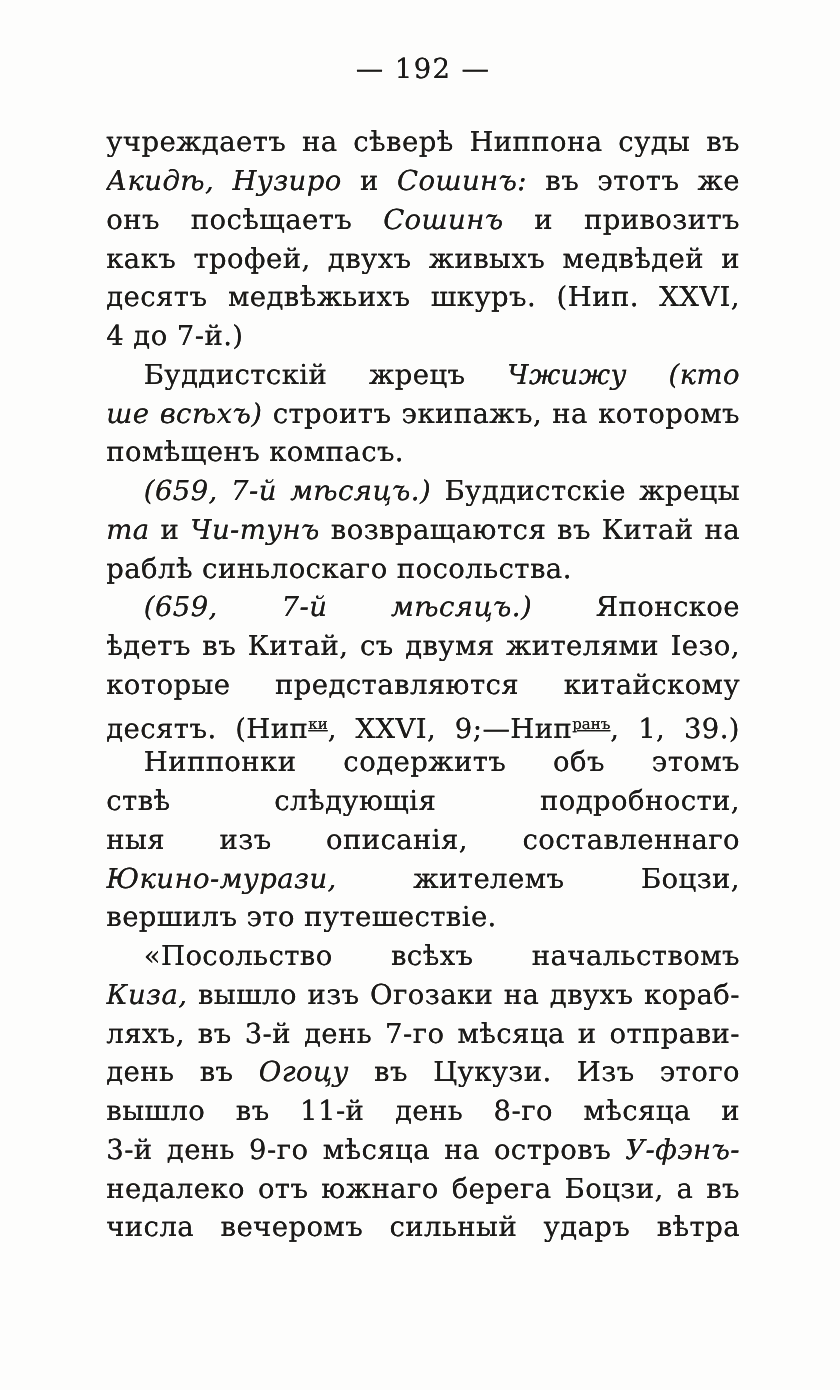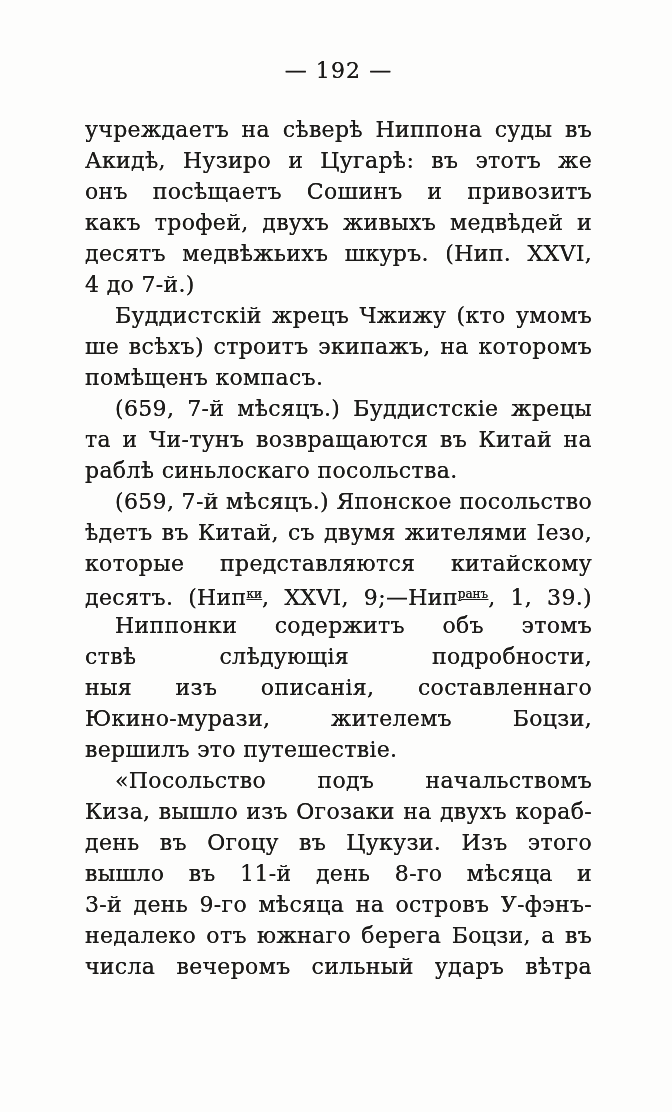--- a/index.html
+++ b/index.html
@@ -12,21 +12,21 @@
     width: 672px;
     height: 1112px;
     margin: 0 auto;
     background: #fdfdfc;
     color: #1c1b19;
     font-family: "DejaVu Serif", "Liberation Serif", serif;
     font-size: 22px;
     line-height: 31px;
     letter-spacing: 0.015em;
     box-sizing: border-box;
-    padding: 55px 80px 0 85px;
+    padding: 40px 80px 0 85px;
     text-shadow: 0 0 0.4px currentColor;
   }
   .page-header {
     text-align: center;
     margin-bottom: 28px;
     font-size: 22px;
     letter-spacing: 0.05em;
   }
   .text-block { }
   .line {
@@ -40,57 +40,58 @@
   .line.justify::after {
     content: "";
     display: inline-block;
     width: 100%;
     height: 0;
   }
   .line.indent {
     padding-left: 30px;
   }
   .seg-roman { font-style: normal; }
-  .seg-italic { }
+  .seg-italic { font-style: italic; }
   .seg-sup {
     font-style: normal;
     font-size: 12px;
     vertical-align: 7px;
     letter-spacing: 0;
     text-decoration: underline;
   }
 </style>
 </head>
 <body>
 
 <div class="page">
   <div class="page-header">— 192 —</div>
   <div class="text-block">
       <div class="line justify"><span class="seg-roman">учреждаетъ на сѣверѣ Ниппона суды въ</span></div>
-      <div class="line justify"><span class="seg-italic">Акидѣ, Нузиро</span><span class="seg-roman"> и </span><span class="seg-italic">Цугарѣ:</span><span class="seg-roman"> въ этотъ же годъ</span></div>
+      <div class="line justify"><span class="seg-italic">Акидѣ, Нузиро</span><span class="seg-roman"> и </span><span class="seg-italic">Сошинъ:</span><span class="seg-roman"> въ этотъ же годъ</span></div>
       <div class="line justify"><span class="seg-roman">онъ посѣщаетъ </span><span class="seg-italic">Сошинъ</span><span class="seg-roman"> и привозитъ оттуда,</span></div>
       <div class="line justify"><span class="seg-roman">какъ трофей, двухъ живыхъ медвѣдей и семь-</span></div>
       <div class="line justify"><span class="seg-roman">десятъ медвѣжьихъ шкуръ. (Нип. XXVI, отъ</span></div>
       <div class="line"><span class="seg-roman">4 до 7-й.)</span></div>
       <div class="line justify indent"><span class="seg-roman">Буддистскій жрецъ </span><span class="seg-italic">Чжижу (кто умомъ вы-</span></div>
       <div class="line justify"><span class="seg-italic">ше всѣхъ)</span><span class="seg-roman"> строитъ экипажъ, на которомъ</span></div>
       <div class="line"><span class="seg-roman">помѣщенъ компасъ.</span></div>
       <div class="line justify indent"><span class="seg-italic">(659, 7-й мѣсяцъ.)</span><span class="seg-roman"> Буддистскіе жрецы </span></div>
       <div class="line justify"><span class="seg-italic">та</span><span class="seg-roman"> и </span><span class="seg-italic">Чи-тунъ</span><span class="seg-roman"> возвращаются въ Китай на ко-</span></div>
       <div class="line"><span class="seg-roman">раблѣ синьлоскаго посольства.</span></div>
       <div class="line justify indent"><span class="seg-italic">(659, 7-й мѣсяцъ.)</span><span class="seg-roman"> Японское посольство</span></div>
       <div class="line justify"><span class="seg-roman">ѣдетъ въ Китай, съ двумя жителями Іезо,</span></div>
       <div class="line justify"><span class="seg-roman">которые представляются китайскому импе-</span></div>
       <div class="line justify"><span class="seg-roman">десятъ. (Нип</span><span class="seg-sup">ки</span><span class="seg-roman">, XXVI, 9;—Нип</span><span class="seg-sup">ранъ</span><span class="seg-roman">, 1, 39.)</span></div>
       <div class="line justify indent"><span class="seg-roman">Ниппонки содержитъ объ этомъ посоль-</span></div>
       <div class="line justify"><span class="seg-roman">ствѣ слѣдующія подробности, заимствован-</span></div>
       <div class="line justify"><span class="seg-roman">ныя изъ описанія, составленнаго ученымъ</span></div>
       <div class="line justify"><span class="seg-italic">Юкино-мурази,</span><span class="seg-roman"> жителемъ Боцзи, который со-</span></div>
       <div class="line"><span class="seg-roman">вершилъ это путешествіе.</span></div>
-      <div class="line justify indent"><span class="seg-roman">«Посольство подъ начальствомъ </span></div>
+      <div class="line justify indent"><span class="seg-roman">«Посольство всѣхъ начальствомъ </span></div>
       <div class="line justify"><span class="seg-italic">Киза,</span><span class="seg-roman"> вышло изъ Огозаки на двухъ кораб-</span></div>
+      <div class="line justify"><span class="seg-roman">ляхъ, въ 3-й день 7-го мѣсяца и отправи-</span></div>
       <div class="line justify"><span class="seg-roman">день въ </span><span class="seg-italic">Огоцу</span><span class="seg-roman"> въ Цукузи. Изъ этого города</span></div>
       <div class="line justify"><span class="seg-roman">вышло въ 11-й день 8-го мѣсяца и прибыло въ</span></div>
       <div class="line justify"><span class="seg-roman">3-й день 9-го мѣсяца на островъ </span><span class="seg-italic">У-фэнъ-минъ,</span></div>
       <div class="line justify"><span class="seg-roman">недалеко отъ южнаго берега Боцзи, а въ</span></div>
       <div class="line justify"><span class="seg-roman">числа вечеромъ сильный ударъ вѣтра отбро-</span></div>
     </div>
 </div>
 
 </body></html>

